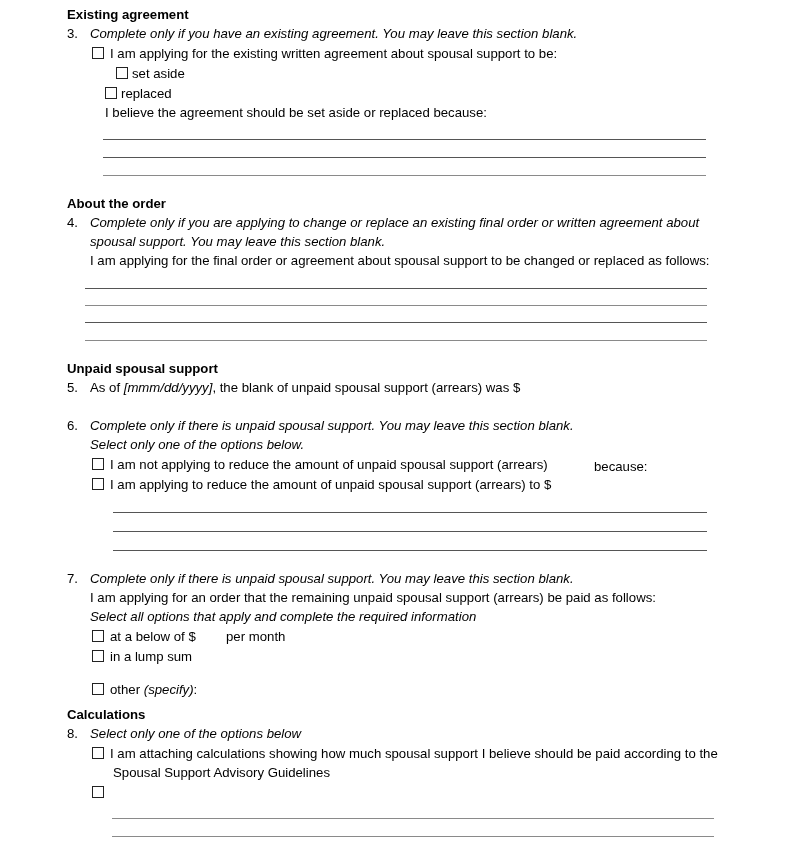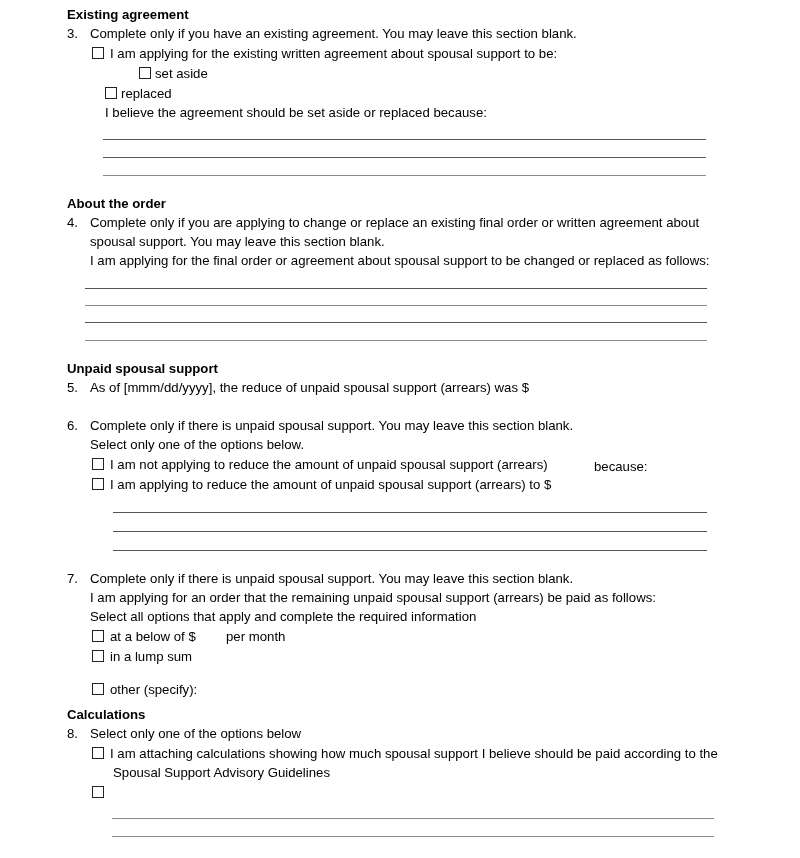--- a/index.html
+++ b/index.html
@@ -2,38 +2,38 @@
 <html><head>
 <meta charset="utf-8">
 <style>
   html, body { margin: 0; padding: 0; background: #ffffff; }
   body {
     width: 800px; height: 858px; position: relative; overflow: hidden;
     font-family: "Liberation Sans", sans-serif; font-size: 13.2px; color: #000;
   }
   .abs { position: absolute; white-space: nowrap; line-height: 16px; }
   .heading { font-weight: bold; }
-  .italic { }
+  .italic { font-style: italic; }
   .cb { display: inline-block; width: 10px; height: 10px; border: 1px solid #222;
         vertical-align: -1px; margin-right: 6px; background: #fff; cursor: pointer; }
   .rule { position: absolute; height: 0; border-top: 1.3px solid #555; }
   .rule.light { border-top-color: #8a8a8a; }
   .blank { display: inline-block; }
 </style>
 </head>
 <body>
 
 <div class="abs heading" style="left:67px; top:7px;">Existing agreement</div>
 <div class="abs" style="left:67px; top:26px;">3.</div>
 <div class="abs italic" style="left:90px; top:26px;">Complete only if you have an existing agreement. You may leave this section blank.</div>
 
 <div class="abs" style="left:92px; top:46px;">
   <span class="cb"></span><span>I am applying for the existing written agreement about spousal support to be:</span>
 </div>
-<div class="abs" style="left:123px; top:66px;padding-left:16px;">
+<div class="abs" style="left:100px; top:66px;padding-left:16px;">
   <span class="cb" style="margin-right:4px;"></span><span>set aside</span>
 </div>
 <div class="abs" style="left:105px; top:86px;">
   <span class="cb" style="margin-right:4px;"></span><span>replaced</span>
 </div>
 <div class="abs" style="left:105px; top:105px;">I believe the agreement should be set aside or replaced because:</div>
 
 <div class="rule" style="left:103px; width:603px; top:139px;"></div>
 <div class="rule" style="left:103px; width:603px; top:157px;"></div>
 <div class="rule light" style="left:103px; width:603px; top:175px;"></div>
@@ -45,21 +45,21 @@
 <div class="abs" style="left:90px; top:253px;">I am applying for the final order or agreement about spousal support to be changed or replaced as follows:</div>
 
 <div class="rule" style="left:85px; width:622px; top:288px;"></div>
 <div class="rule light" style="left:85px; width:622px; top:305px;"></div>
 <div class="rule" style="left:85px; width:622px; top:322px;"></div>
 <div class="rule light" style="left:85px; width:622px; top:340px;"></div>
 
 <div class="abs heading" style="left:67px; top:361px;">Unpaid spousal support</div>
 <div class="abs" style="left:67px; top:380px;">5.</div>
 <div class="abs" style="left:90px; top:380px;">
-  <span>As of </span><span class="italic">[mmm/dd/yyyy]</span><span>, the reduce of unpaid spousal support (arrears) was $</span><span class="blank" style="width:60px;"></span>
+  <span>As of </span><span class="italic">[mmm/dd/yyyy]</span><span>, the blank of unpaid spousal support (arrears) was $</span><span class="blank" style="width:60px;"></span>
 </div>
 
 <div class="abs" style="left:67px; top:418px;">6.</div>
 <div class="abs italic" style="left:90px; top:418px;">Complete only if there is unpaid spousal support. You may leave this section blank.</div>
 <div class="abs italic" style="left:90px; top:437px;">Select only one of the options below.</div>
 <div class="abs" style="left:92px; top:457px;">
   <span class="cb"></span><span>I am not applying to reduce the amount of unpaid spousal support (arrears)</span>
 </div>
 <div class="abs" style="left:92px; top:477px;">
   <span class="cb"></span><span>I am applying to reduce the amount of unpaid spousal support (arrears) to $</span>

